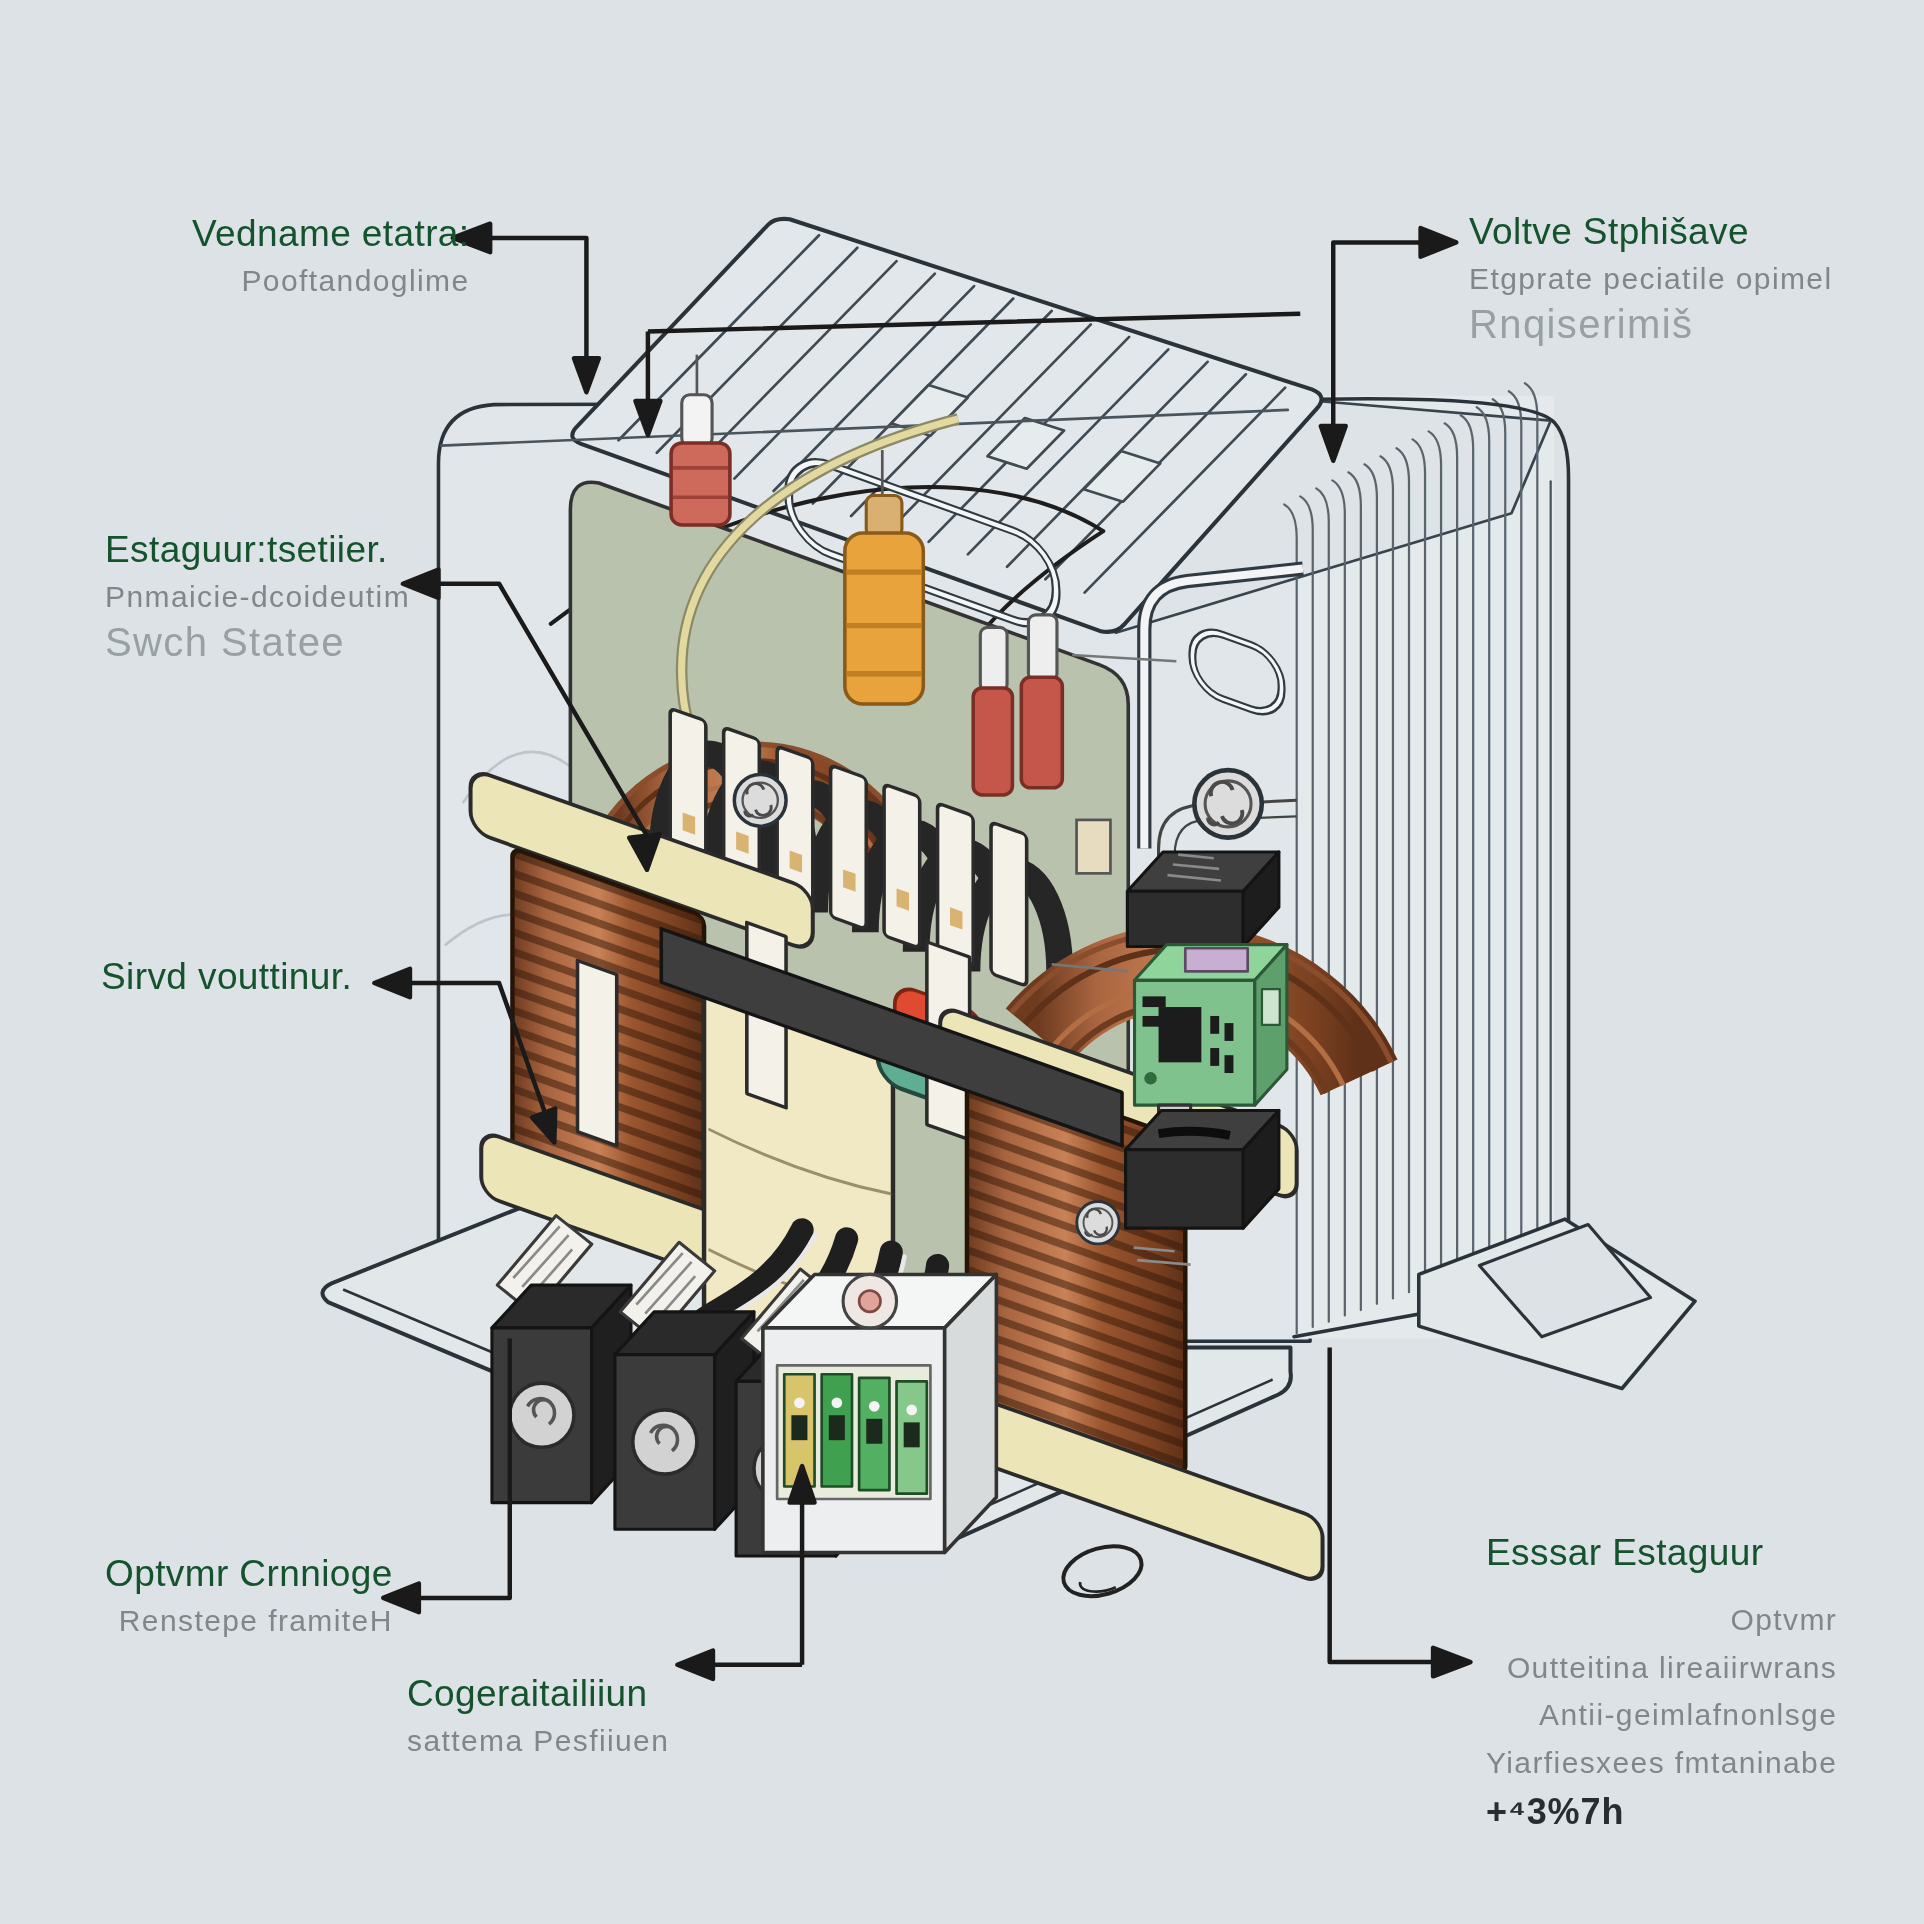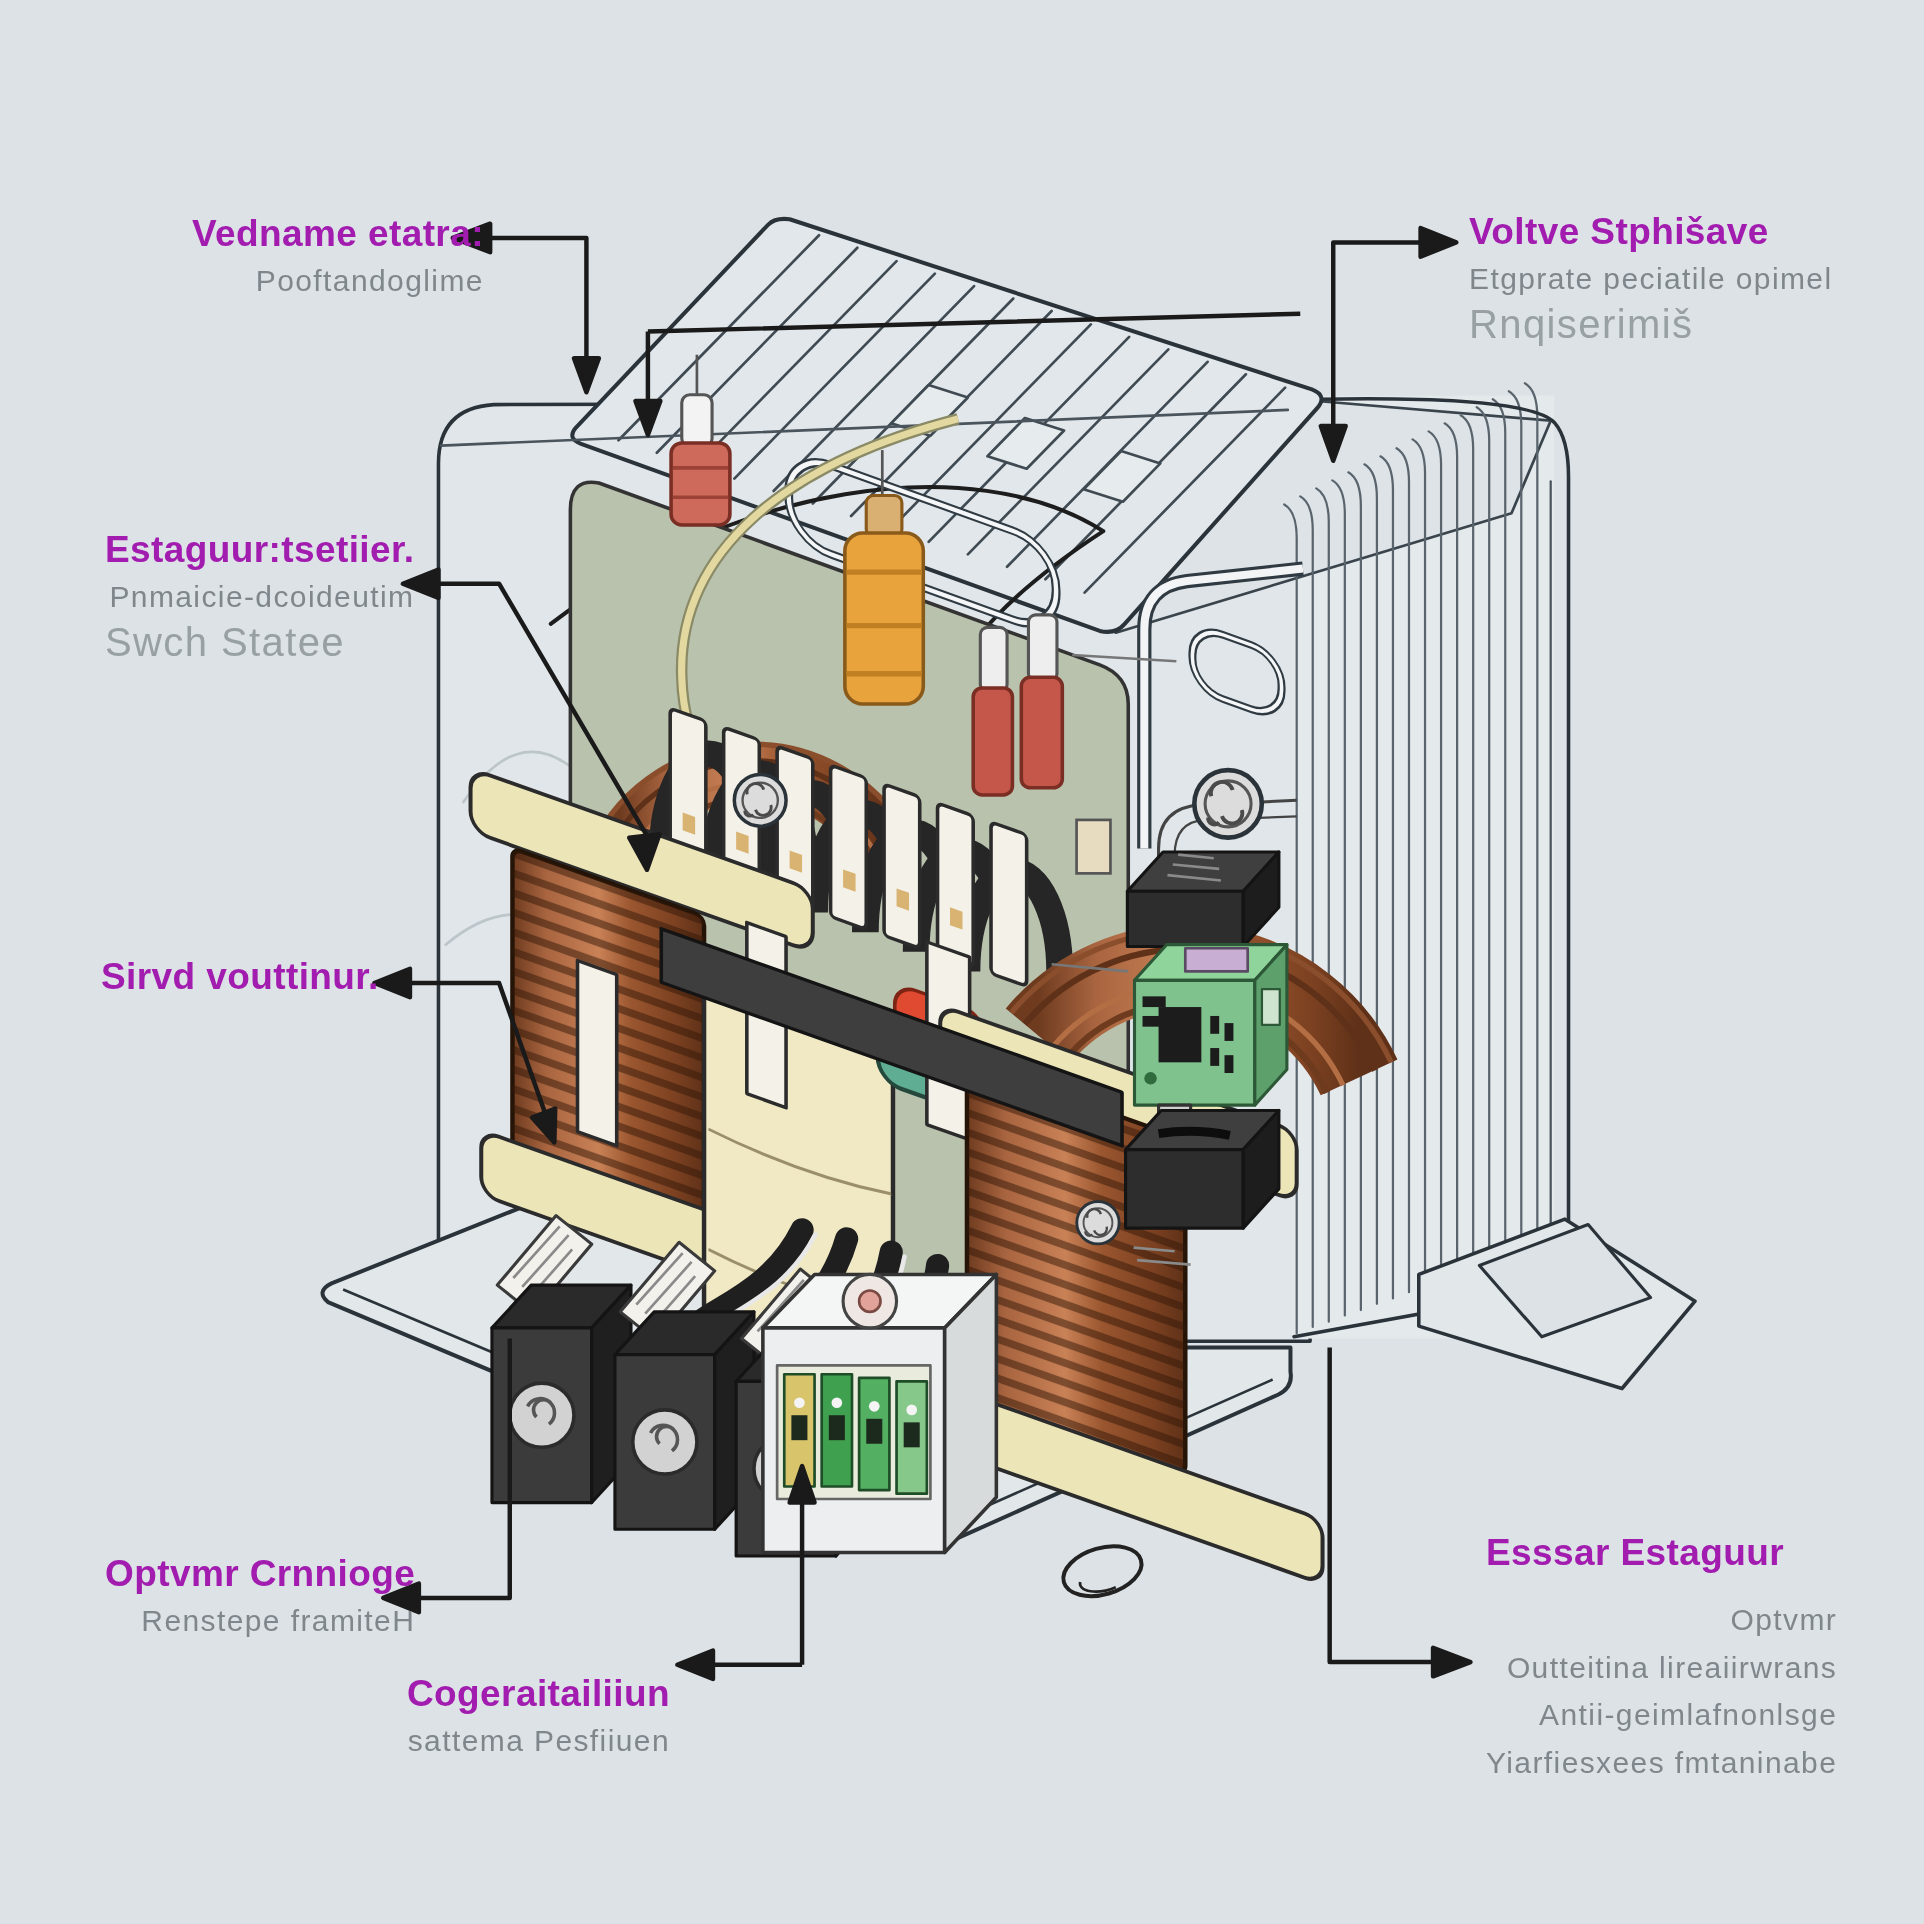--- a/index.html
+++ b/index.html
@@ -1,20 +1,20 @@
 <!DOCTYPE html>
 <html style="font-size:14.3px"><head>
 <meta charset="utf-8">
 <style>
   html,body{margin:0;padding:0;background:#dce2e5;}
   #stage{position:relative;width:1925px;height:1925px;background:#dce2e5;overflow:hidden;
          font-family:"Liberation Sans",sans-serif;}
   #art{position:absolute;left:0;top:0;}
   .callout{position:absolute;line-height:1.18;}
-  .t{font-weight:bold;font-size:37px;color:#a21caf;letter-spacing:0.4px;}
+  .t{font-weight:normal;font-size:37px;color:#14532d;letter-spacing:0.4px;}
   .s{font-size:30px;color:#80878c;letter-spacing:1.4px;margin-top:7.1px;text-align:right;}
   .s2{font-size:40px;color:#98a0a4;letter-spacing:1.4px;margin-top:5.3px;}
   .list .s{margin-top:12.5px;}
   .emph{font-weight:bold;font-size:36px;color:#2a2d30;margin-top:10.7px;letter-spacing:0.9px;}
 </style>
 </head>
 <body>
 
 <div id="stage">
 
@@ -400,16 +400,17 @@
   <div class="t">Cogeraitailiiun</div>
   <div class="s">sattema Pesfiiuen</div>
 </div>
 
 <div class="callout list" style="left:1486px;top:1531px;">
   <div class="t">Esssar Estaguur</div>
   <div class="s" style="margin-top:27px;">Optvmr</div>
   <div class="s">Outteitina lireaiirwrans</div>
   <div class="s">Antii-geimlafnonlsge</div>
   <div class="s">Yiarfiesxees fmtaninabe</div>
+  <div class="emph">+⁴3%7h</div>
 </div>
 
 </div>
 
 
 </body></html>

